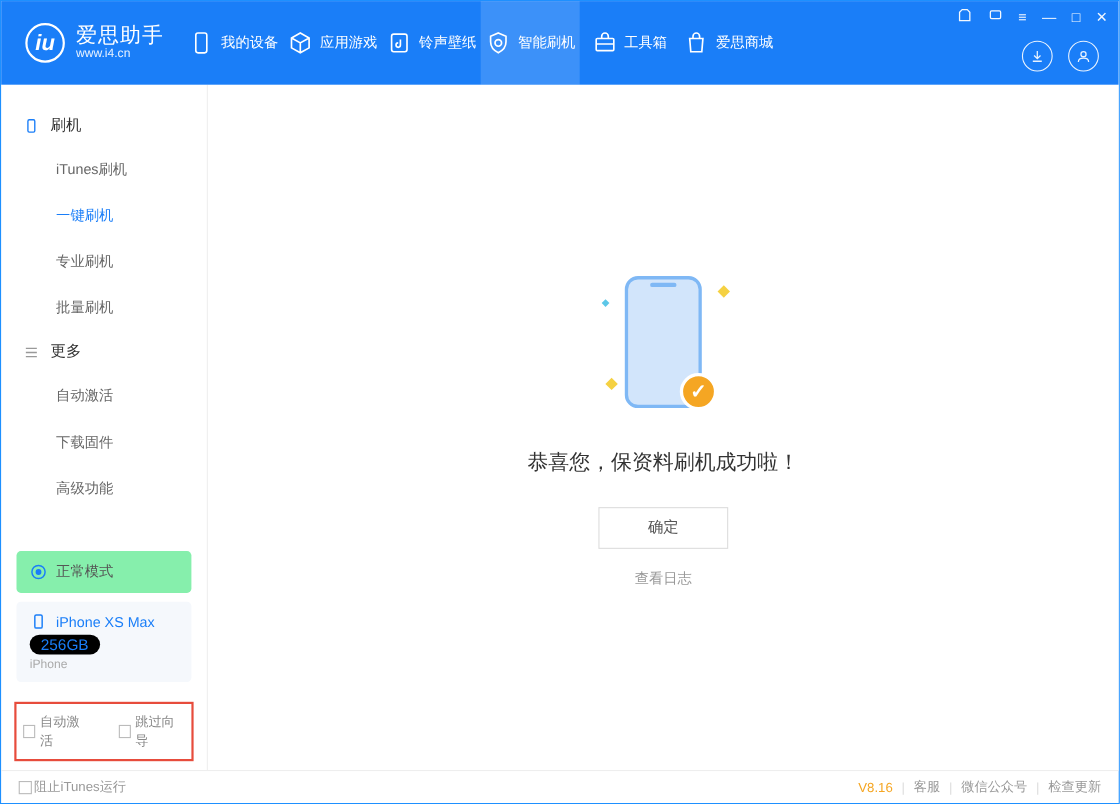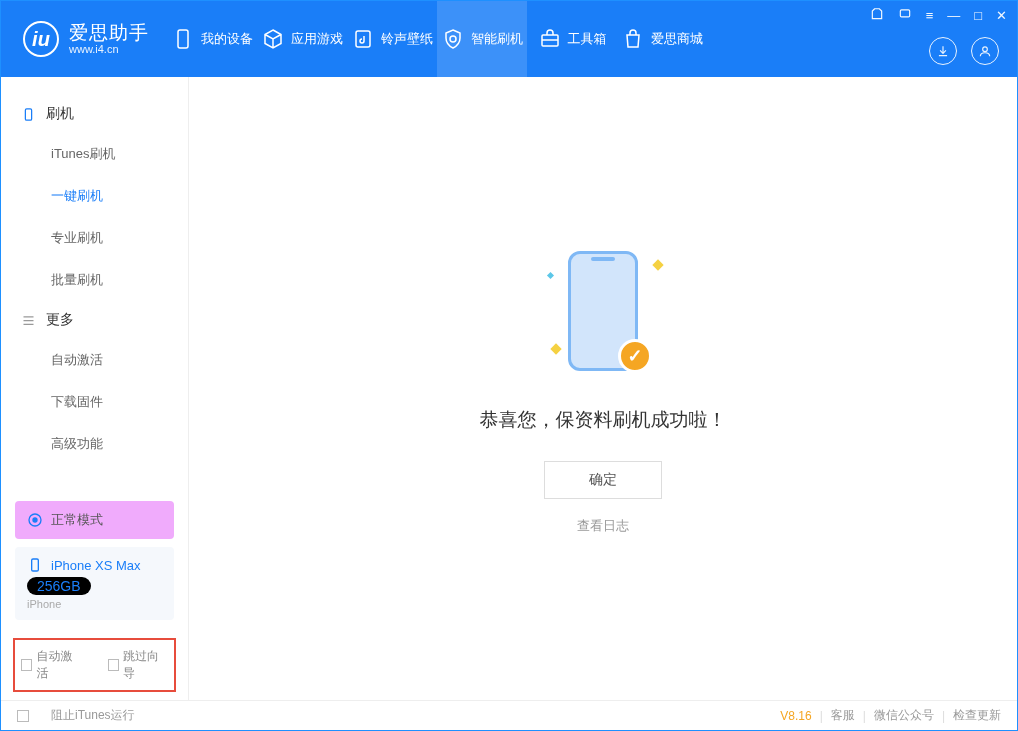--- a/index.html
+++ b/index.html
@@ -25,21 +25,21 @@
 .circ-btn { width: 28px; height: 28px; border: 1.5px solid #fff; border-radius: 50%; display: flex; align-items: center; justify-content: center; cursor: pointer; opacity: 0.9; }
 
 
 .body { display: flex; height: calc(100% - 76px - 30px); }
 .sidebar { width: 188px; border-right: 1px solid #eee; padding-top: 18px; display: flex; flex-direction: column; font-size: 13px; color: #555; }
 .side-group-title { display: flex; align-items: center; gap: 10px; padding: 10px 20px; color: #333; font-size: 14px; }
 .side-item { padding: 12px 20px 12px 50px; cursor: pointer; color: #666; }
 .side-item.active { color: #1a7ef8; }
 .side-spacer { flex: 1; }
 
-.device-box { margin: 8px 14px; padding: 10px 12px; background: #f0abfc; border-radius: 4px; display: flex; align-items: center; gap: 8px; font-size: 13px; color: #555; }
+.device-box { margin: 8px 14px; padding: 10px 12px; background: #86efac; border-radius: 4px; display: flex; align-items: center; gap: 8px; font-size: 13px; color: #555; }
 .device-box2 { margin: 0 14px 10px 14px; padding: 10px 12px; background: #f5f8fc; border-radius: 4px; font-size: 13px; }
 .device-name { color: #1a7ef8; font-weight: 500; }
 .device-capacity { display: inline-block; background: #000000; color: #1a7ef8; border-radius: 10px; padding: 1px 10px; font-size: 14px; margin-top: 4px; }
 .device-type { color: #aaa; font-size: 11px; margin-top: 3px; }
 
 .checkbox-row { border: 2px solid #e74c3c; margin: 8px 12px; padding: 8px 6px; display: flex; gap: 26px; font-size: 12px; color: #888; }
 .checkbox-row label { display: flex; align-items: center; gap: 4px; cursor: pointer; }
 .cb { width: 12px; height: 12px; border: 1px solid #bbb; display: inline-block; }
 
 
@@ -52,21 +52,21 @@
 .sparkle.s1 { left: -10px; top: 30px; width: 5px; height: 5px; background: #5cc7e8; }
 .sparkle.s2 { right: -14px; top: 18px; }
 .sparkle.s3 { left: -6px; bottom: 30px; }
 
 .success-text { font-size: 19px; color: #333; margin-bottom: 28px; }
 .confirm-btn { border: 1px solid #ddd; background: #fff; padding: 9px 44px; font-size: 14px; color: #555; cursor: pointer; margin-bottom: 18px; }
 .log-link { font-size: 13px; color: #999; cursor: pointer; }
 
 
 .footer { height: 30px; border-top: 1px solid #eee; display: flex; align-items: center; padding: 0 16px; font-size: 12px; color: #999; }
-.footer label { display: flex; align-items: center; gap: 22px; cursor: pointer; }
+.footer label { display: flex; align-items: center; gap: 2px; cursor: pointer; }
 .footer-right { margin-left: auto; display: flex; align-items: center; gap: 8px; justify-content: flex-end; }
 .footer-sep { color: #ddd; }
 .footer-link { cursor: pointer; }
 .version { color: #f5a623; }
 </style>
 </head>
 <body>
 
 <div class="header">
   <div class="logo-area">

